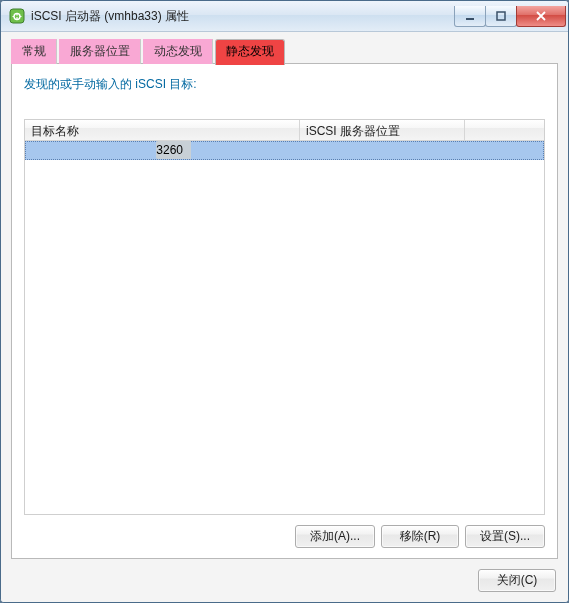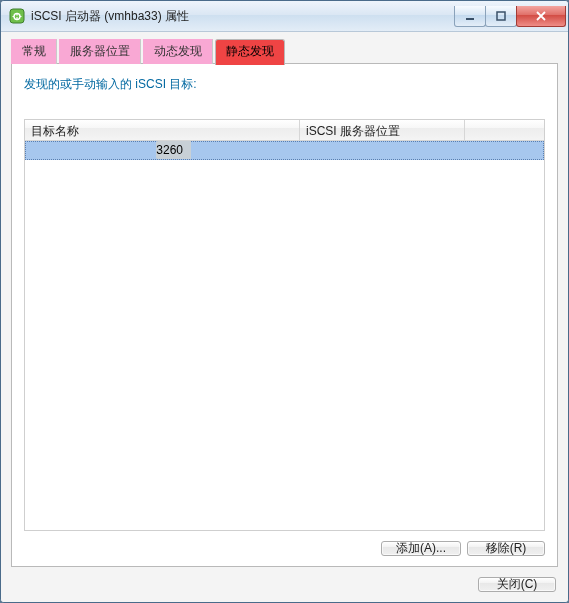--- a/index.html
+++ b/index.html
@@ -207,21 +207,21 @@
 
   
   .btn-row {
     display:flex;
     justify-content:flex-end;
     gap:6px;
     margin-top:10px;
   }
   .btn {
     min-width:78px;
-    height:15px;
+    height:23px;
     padding:0 14px;
     border:1px solid #acacac;
     border-radius:3px;
     background: linear-gradient(#fefefe,#f2f2f2 40%,#e8e8e8 41%,#f0f0f0);
     color:#222;
     box-shadow: inset 0 0 0 1px rgba(255,255,255,.6);
     cursor:default;
     display:inline-flex;
     align-items:center;
     justify-content:center;
@@ -296,20 +296,23 @@
         </div>
       </div>
 
       <div class="btn-row">
         <button class="btn">
             <span>添加(A)...</span>
           </button>
         <button class="btn">
             <span>移除(R)</span>
           </button>
+        <button class="btn">
+            <span>设置(S)...</span>
+          </button>
       </div>
     </div>
 
     <div class="bottom-buttons">
       <button class="btn">
           <span>关闭(C)</span>
         </button>
     </div>
 
   </div>

